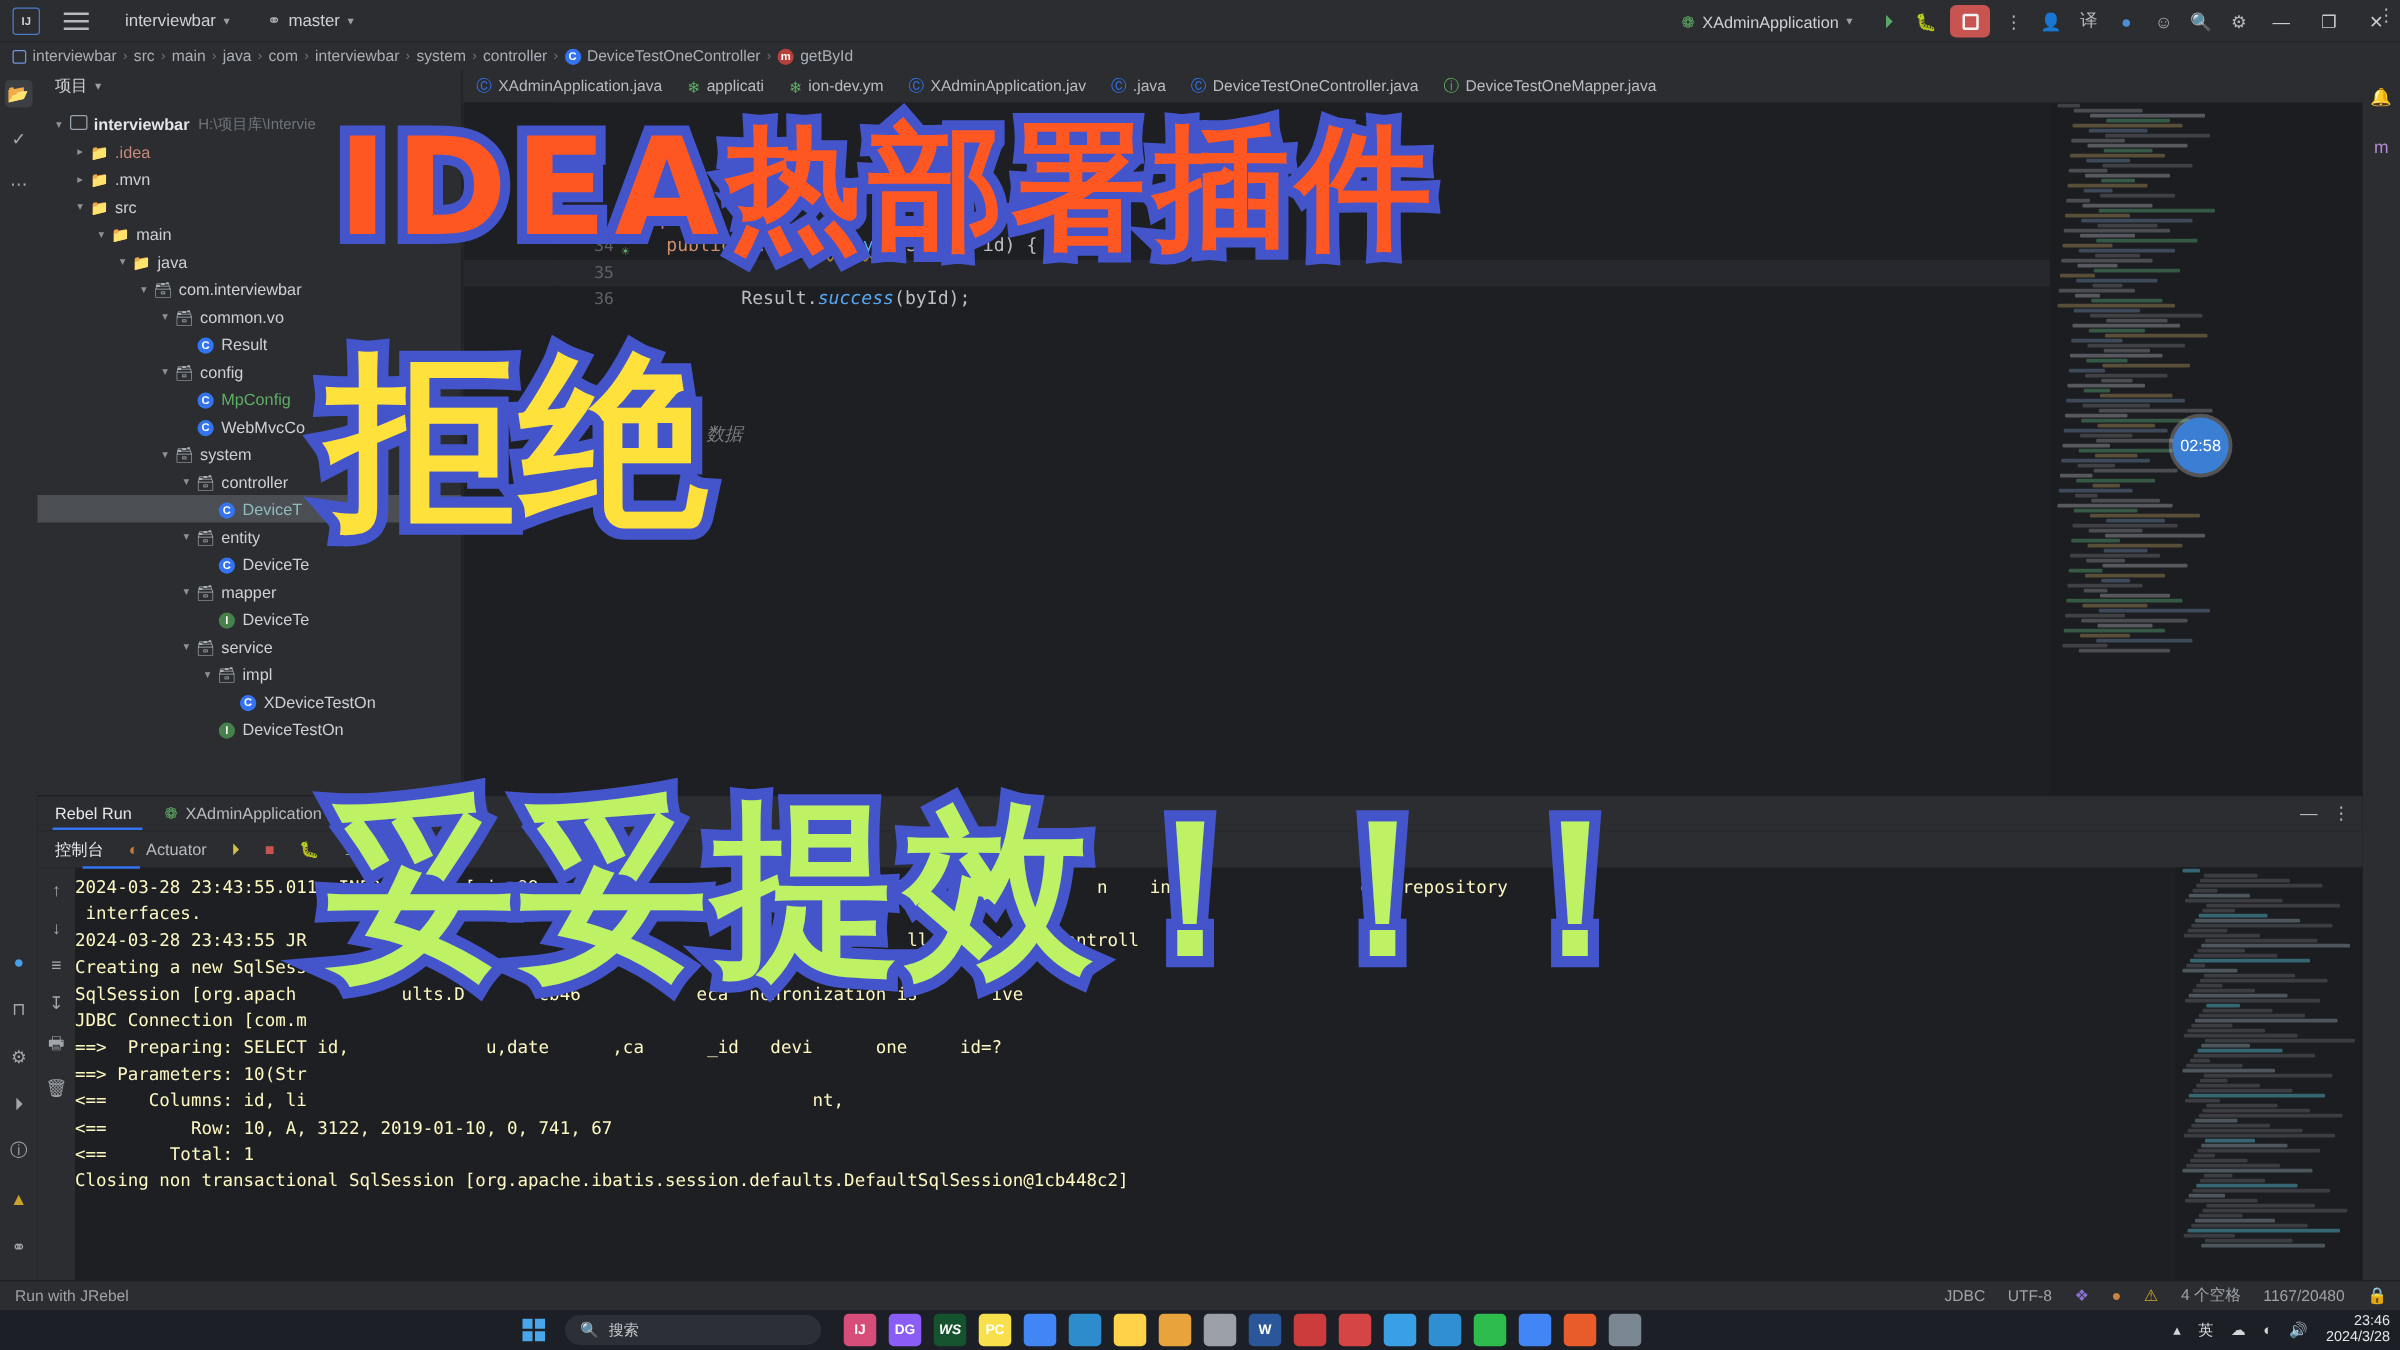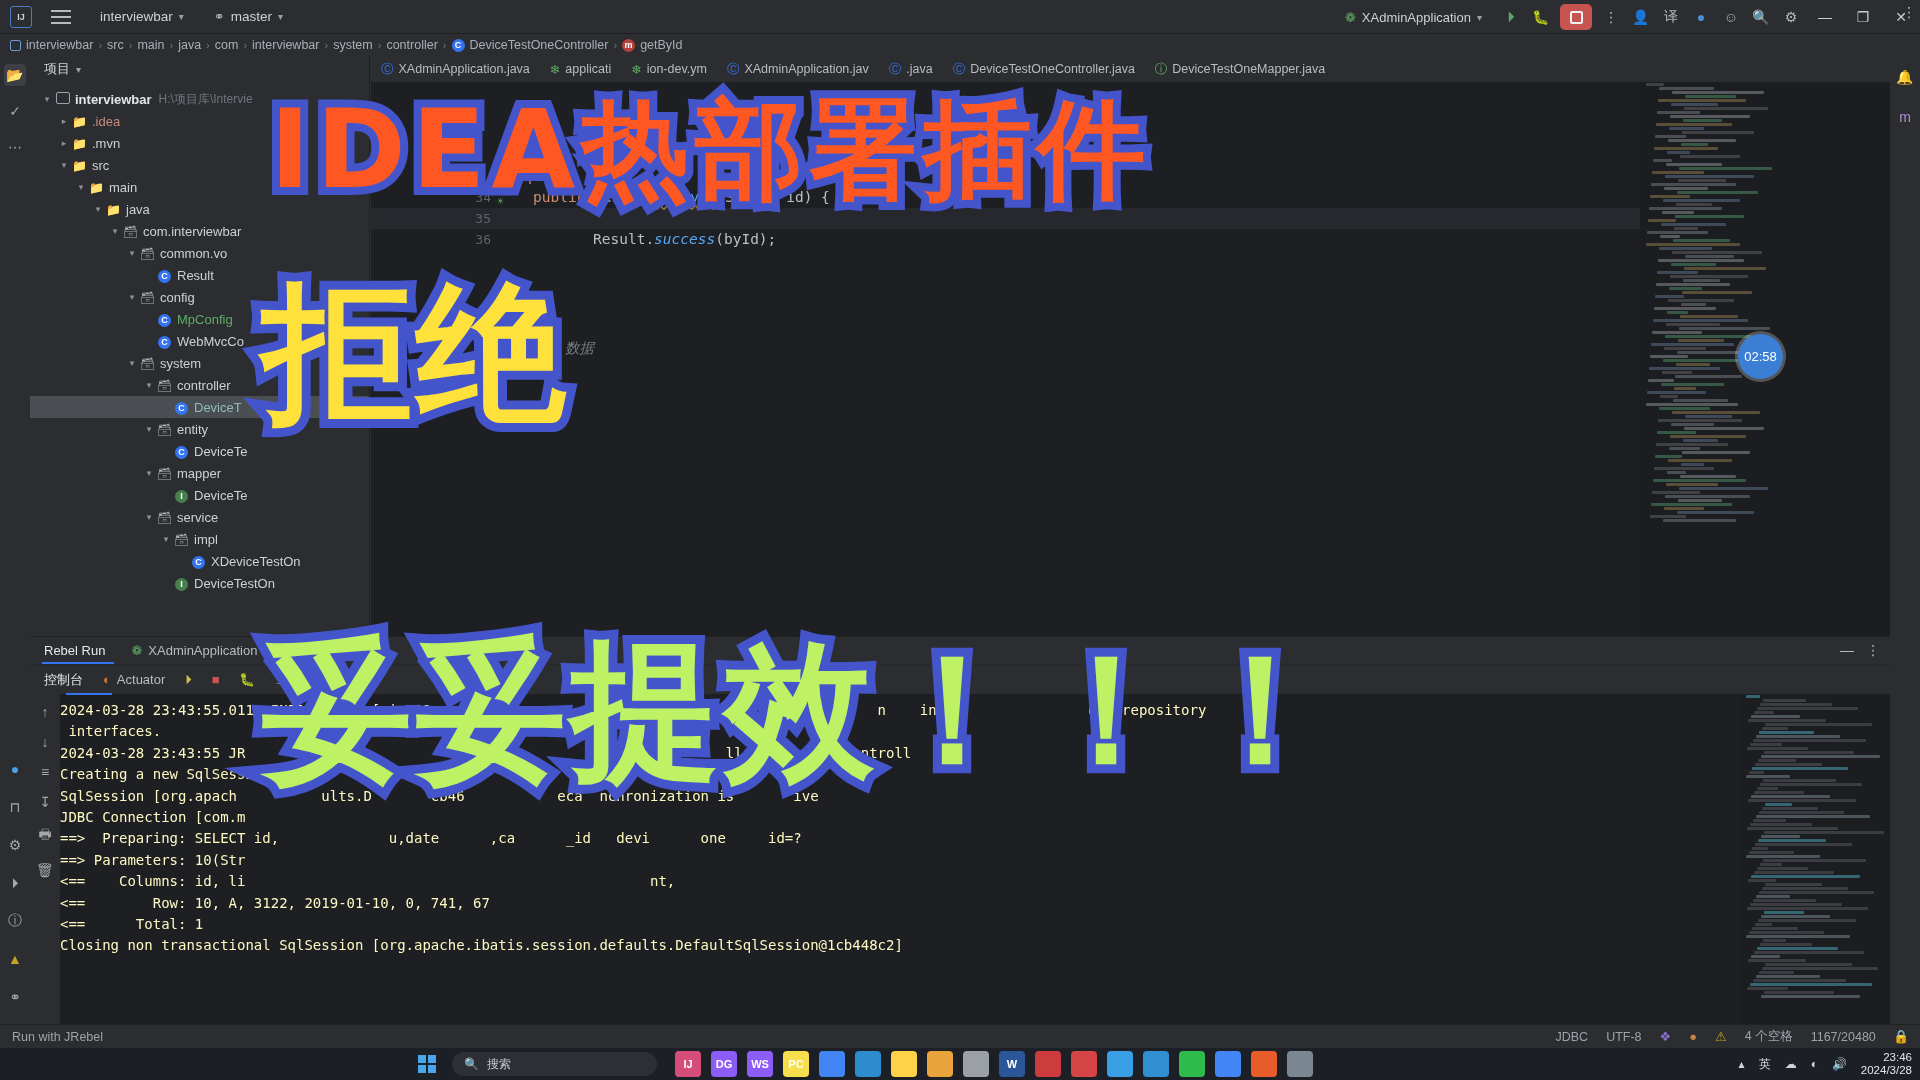--- a/index.html
+++ b/index.html
@@ -768,21 +768,21 @@
       <span>🔍</span>
       <span>搜索</span>
     </div>
     <div class="tb-apps" id="tbapps">
         <div class="tapp" style="background: rgb(214, 77, 122);">
           <span>IJ</span>
         </div>
         <div class="tapp" style="background: rgb(139, 92, 246);">
           <span>DG</span>
         </div>
-        <div class="tapp" style="background: #8b5cf6;">
+        <div class="tapp" style="background: #14532d; font-style: italic;">
           <span>WS</span>
         </div>
         <div class="tapp" style="background: rgb(247, 224, 75);">
           <span>PC</span>
         </div>
         <div class="tapp" style="background: rgb(66, 133, 244);"></div>
         <div class="tapp" style="background: rgb(45, 140, 204);"></div>
         <div class="tapp" style="background: rgb(255, 210, 74);"></div>
         <div class="tapp" style="background: rgb(232, 163, 61);"></div>
         <div class="tapp" style="background: rgb(154, 160, 166);"></div>

